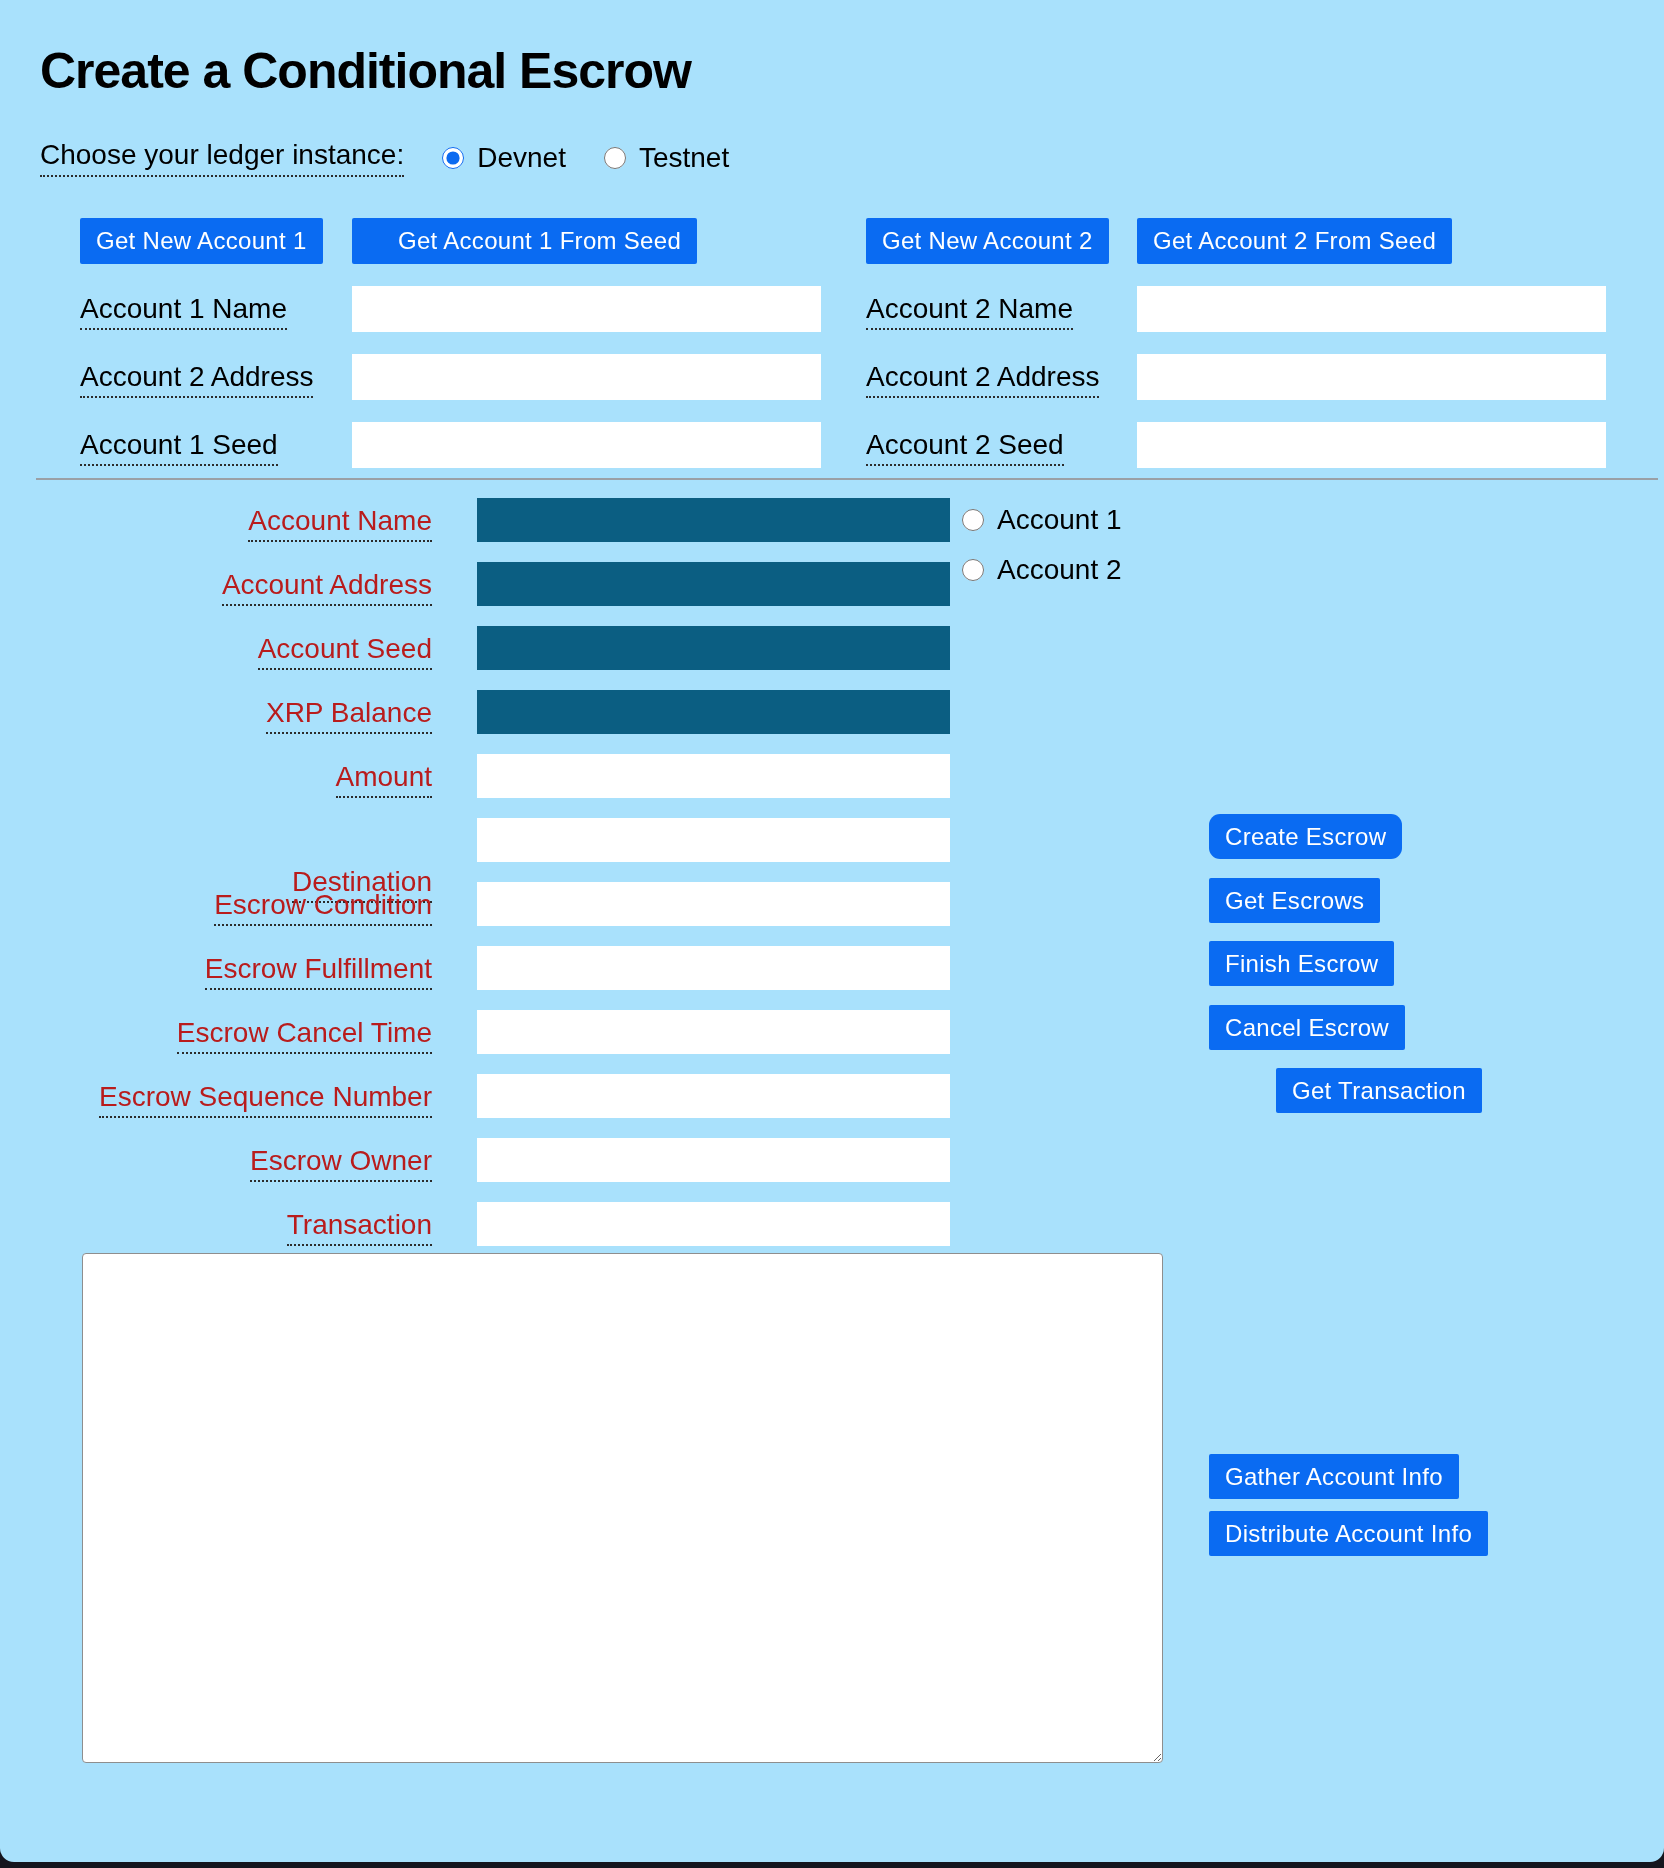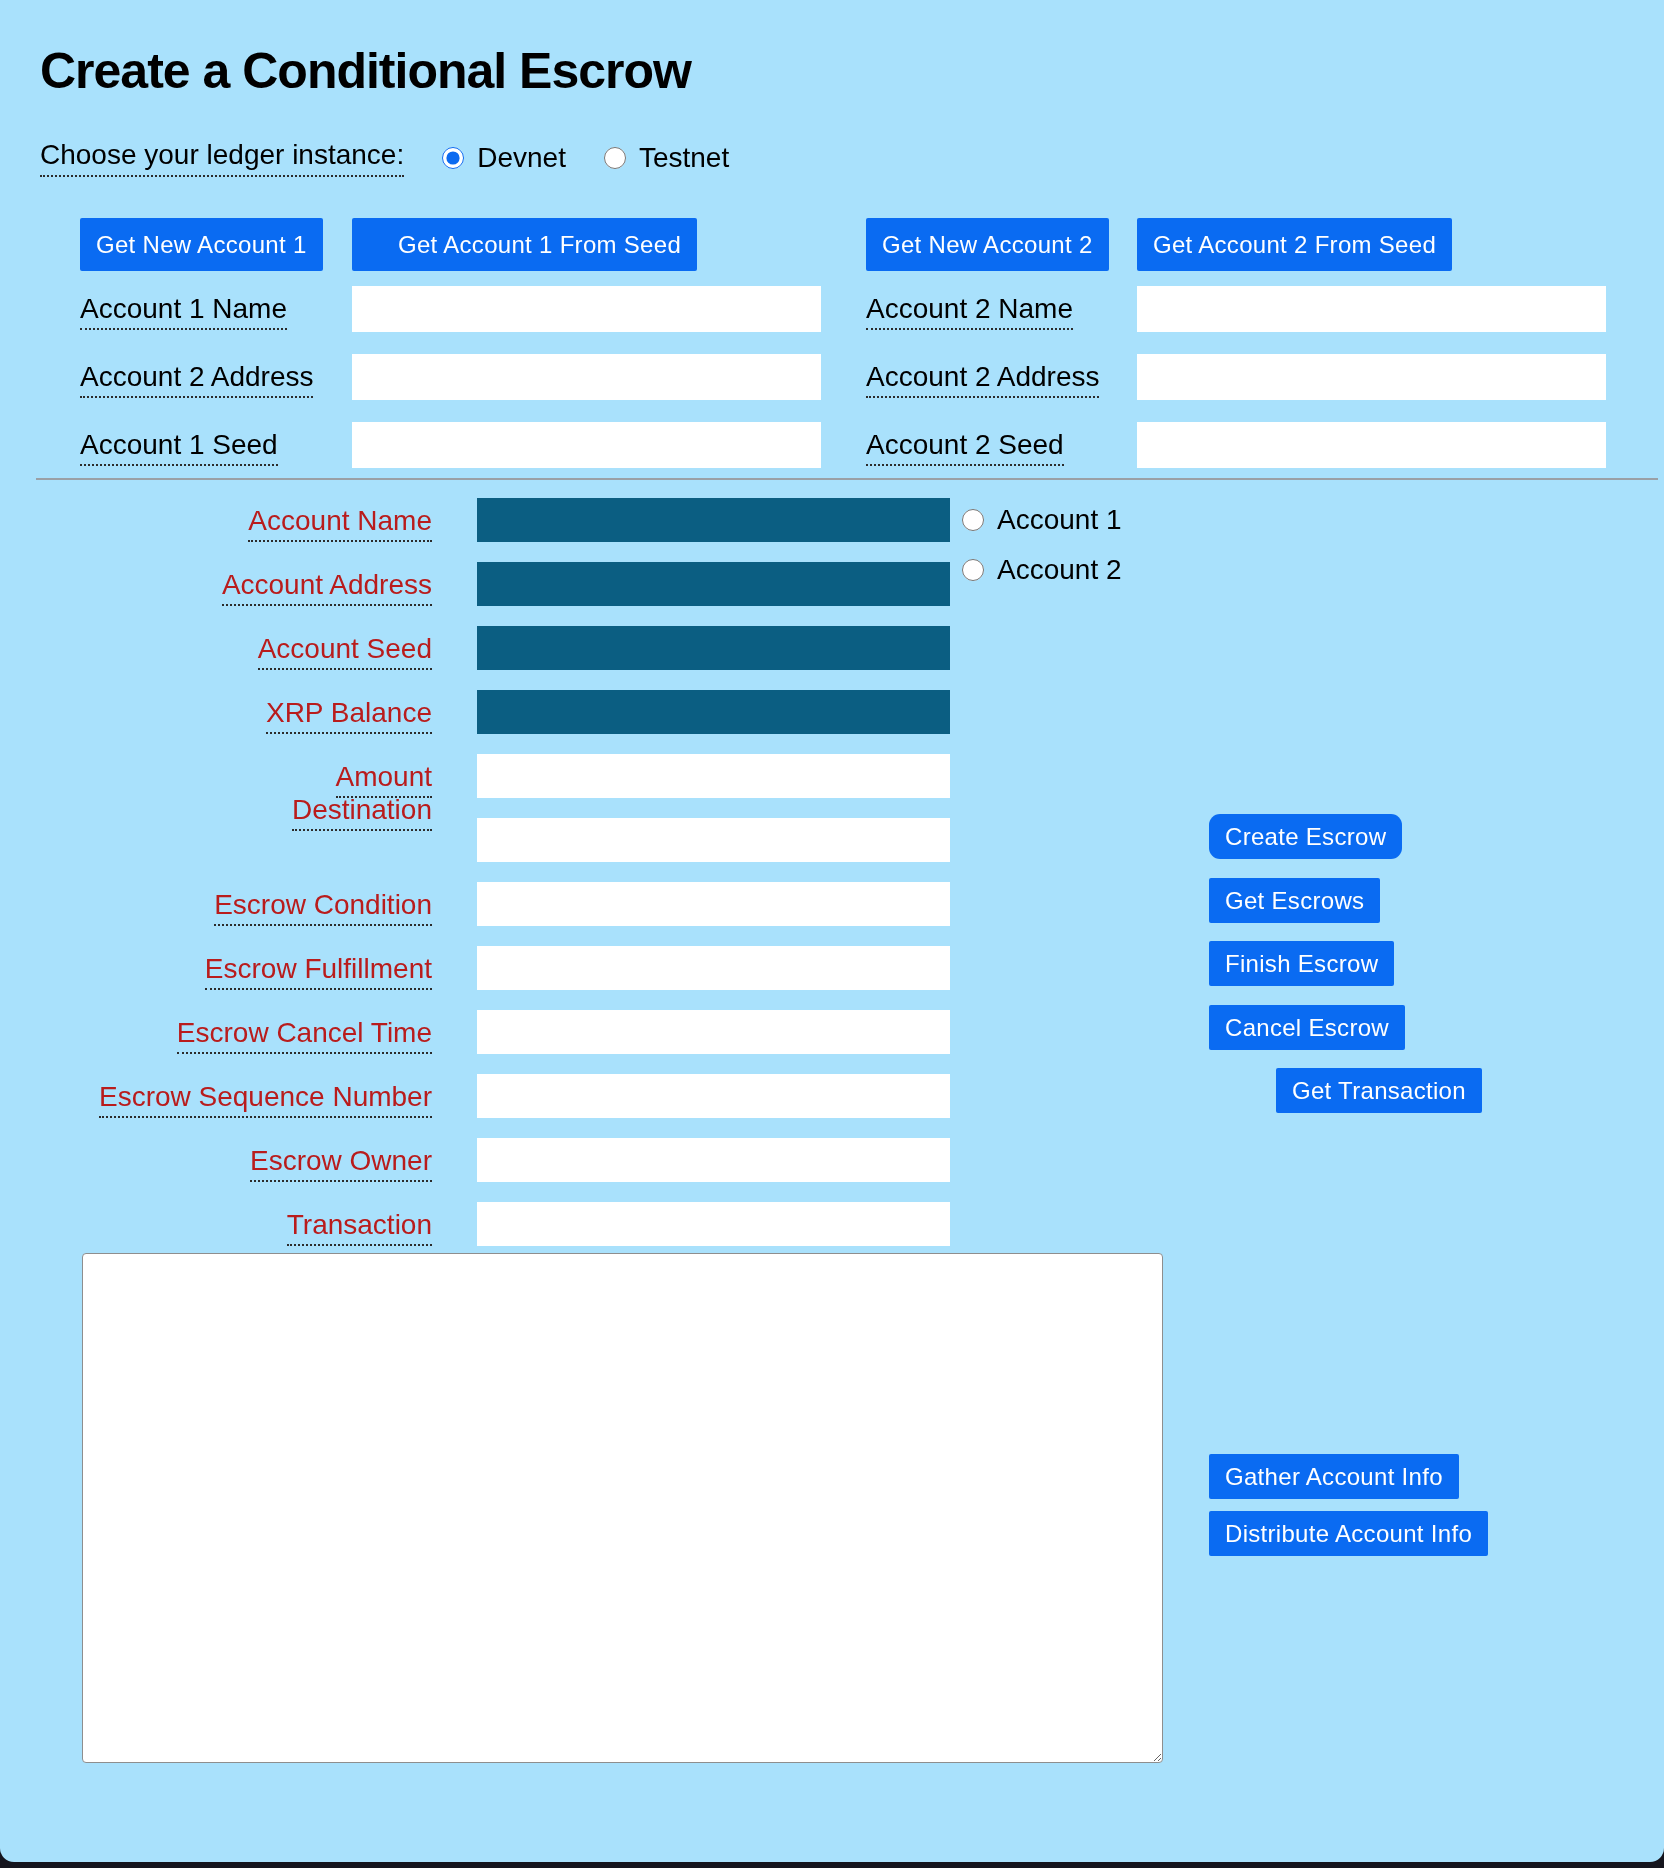--- a/index.html
+++ b/index.html
@@ -53,21 +53,21 @@
     cursor: pointer;
   }
   input[type="radio"] {
     width: 22px; height: 22px;
     accent-color: #0b6af0;
     margin: 0;
   }
 
   button.btn {
     position: absolute;
-    height: 53px;
+    height: 46px;
     background: #0a6bf2;
     color: #ffffff;
     border: none;
     border-radius: 2px;
     padding: 0 16px;
     font-size: 24px;
     font-weight: 500;
     font-family: "Liberation Sans", "DejaVu Sans", sans-serif;
     letter-spacing: 0.3px;
     cursor: pointer;
@@ -184,21 +184,21 @@
 
   <div class="mid-label" style="top:633px;"><span class="dotted">Account Seed</span></div>
   <input class="field mid teal" style="top: 626px;" type="text" readonly="" value="">
 
   <div class="mid-label" style="top:697px;"><span class="dotted">XRP Balance</span></div>
   <input class="field mid teal" style="top: 690px;" type="text" readonly="" value="">
 
   <div class="mid-label" style="top:761px;"><span class="dotted">Amount</span></div>
   <input class="field mid" style="top: 754px;" type="text" value="">
 
-  <div class="mid-label" style="top:794px;text-align:right;"><span class="dotted">Destination</span></div>
+  <div class="mid-label" style="top:866px;text-align:right;"><span class="dotted">Destination</span></div>
   <input class="field mid" style="top: 818px;" type="text" value="">
 
   <div class="mid-label" style="top:889px;"><span class="dotted">Escrow Condition</span></div>
   <input class="field mid" style="top: 882px;" type="text" value="">
 
   <div class="mid-label" style="top:953px;"><span class="dotted">Escrow Fulfillment</span></div>
   <input class="field mid" style="top: 946px;" type="text" value="">
 
   <div class="mid-label" style="top:1017px;"><span class="dotted">Escrow Cancel Time</span></div>
   <input class="field mid" style="top: 1010px;" type="text" value="">

